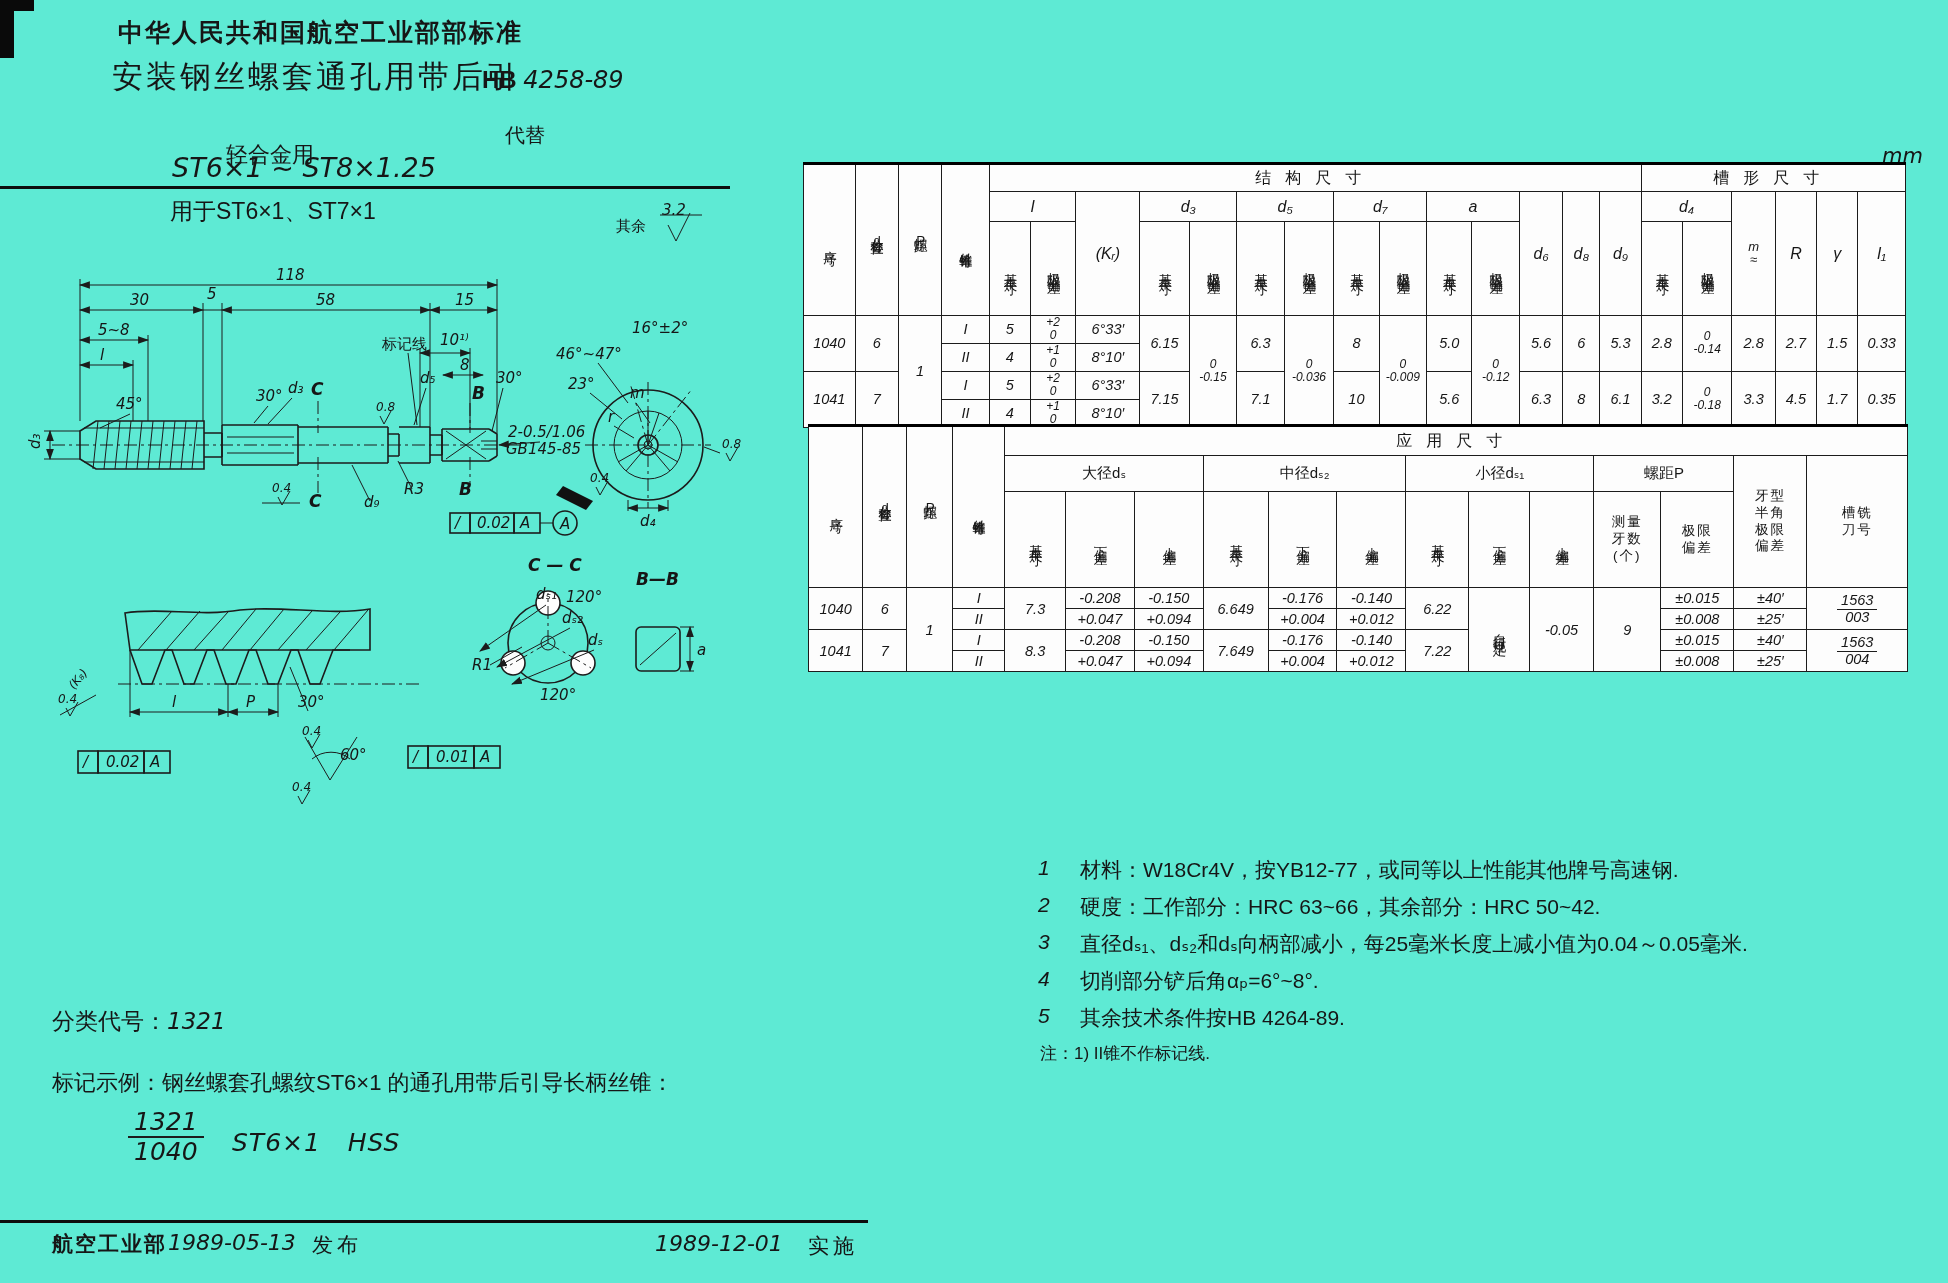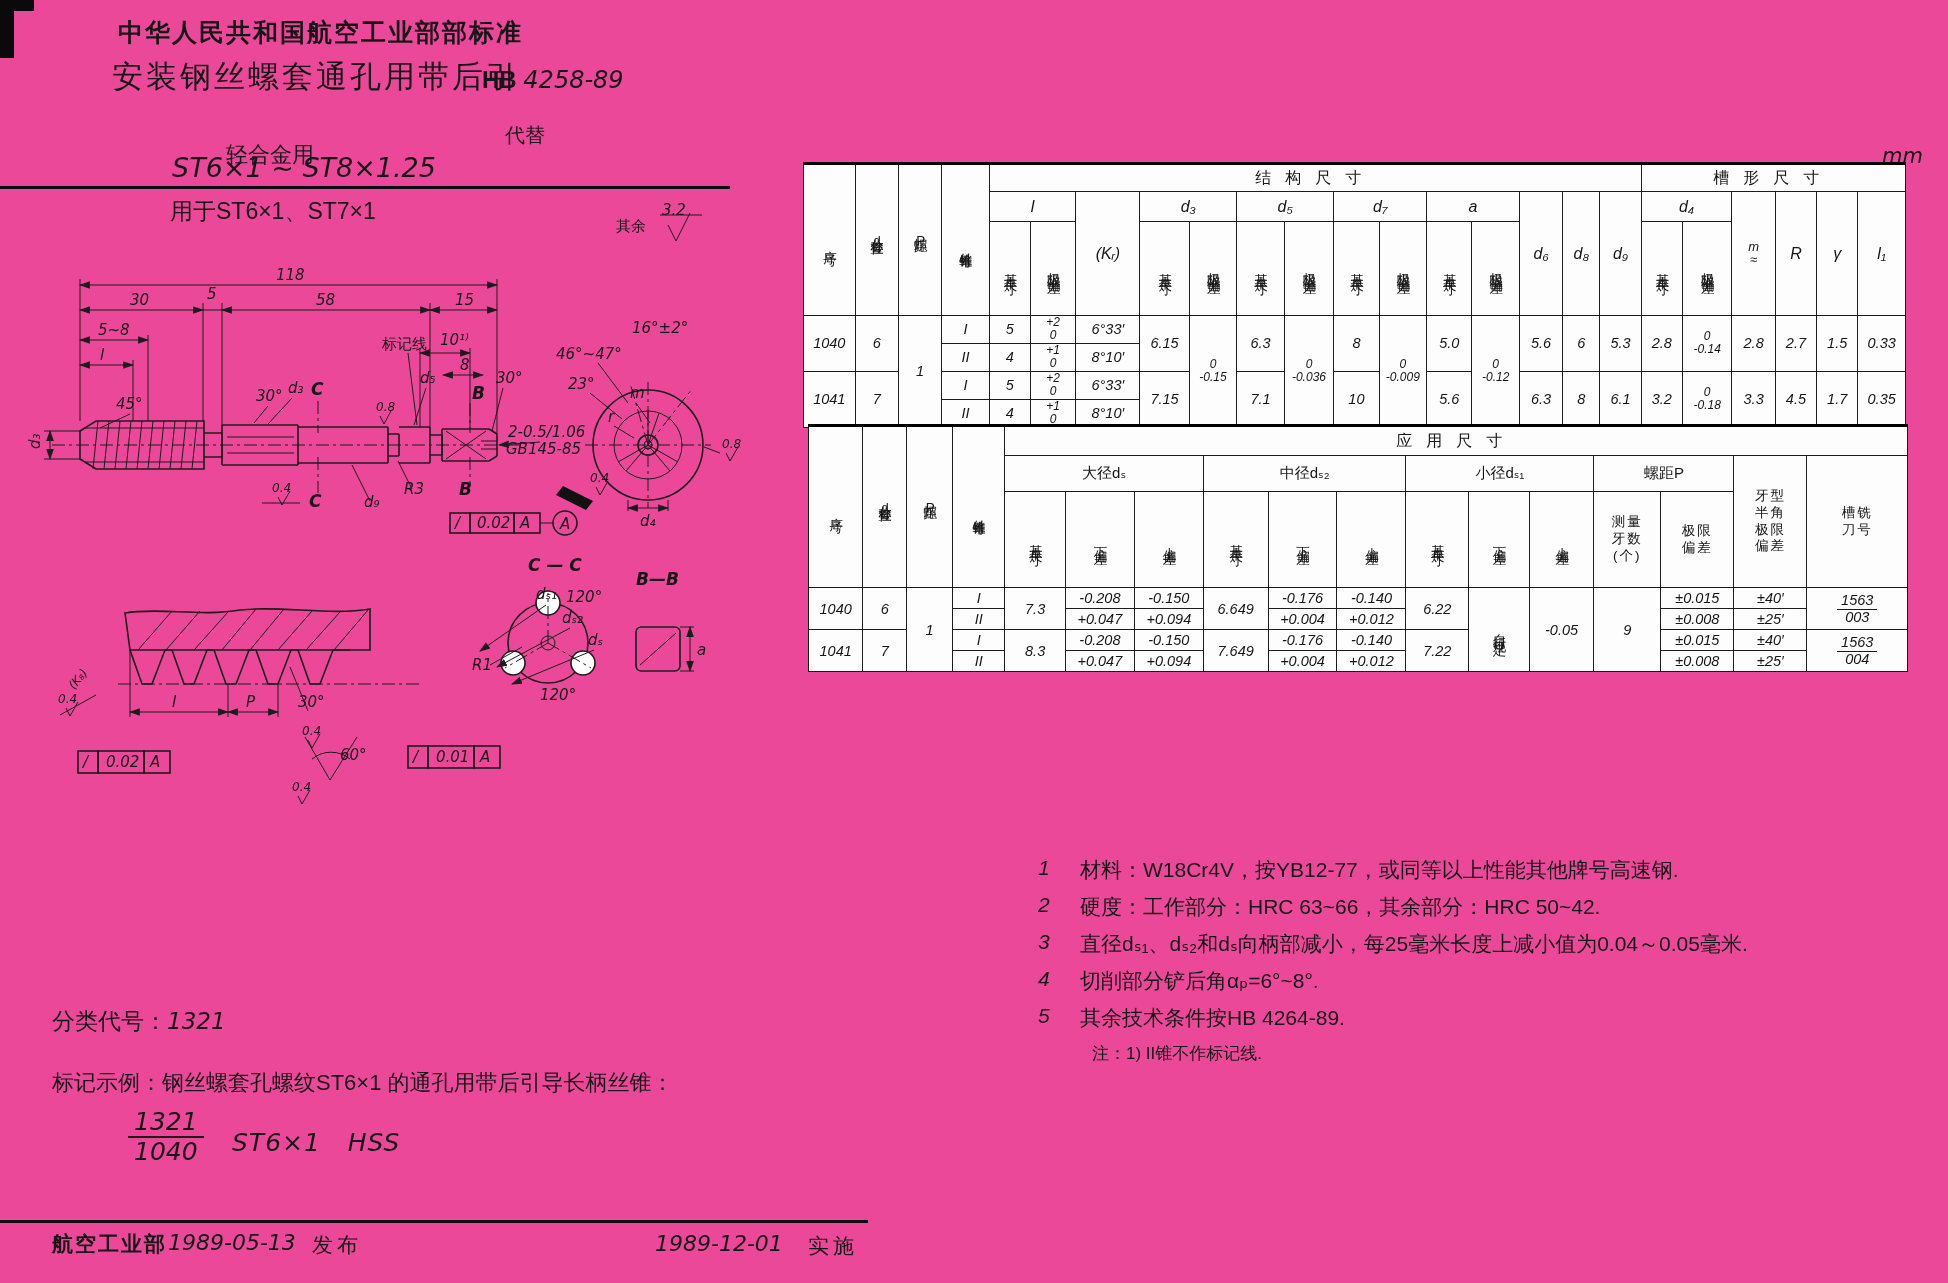--- a/index.html
+++ b/index.html
@@ -1,16 +1,16 @@
 <!DOCTYPE html>
 <html><head>
 <meta charset="utf-8">
 <style>
   html,body{margin:0;padding:0;background:#e8e8e8;}
-  #page{position:relative;width:1948px;height:1283px;background:#ec4899;color:#161616;
+  #page{position:relative;width:1948px;height:1283px;background:#5eead4;color:#161616;
         font-family:"Liberation Sans","DejaVu Sans",sans-serif;overflow:hidden;}
   .abs{position:absolute;}
   .hand{font-style:italic;font-family:"DejaVu Sans",sans-serif;}
   
   #std-header{left:118px;top:16px;font-size:25px;font-weight:bold;letter-spacing:2px;}
   #title1{left:112px;top:56px;font-size:31px;letter-spacing:3px;}
   #title2{left:146px;top:99px;font-size:31px;letter-spacing:3px;}
   #subtitle{left:226px;top:140px;font-size:22px;}
   #range{left:172px;top:152px;font-size:27px;}
   #stdno{left:482px;top:66px;font-size:24px;}
@@ -37,21 +37,21 @@
   tbody td{font-style:italic;font-size:14.5px;}
   td.cn{font-style:normal;}
   .frac{display:inline-flex;flex-direction:column;align-items:center;line-height:1.1;}
   .frac .fn{border-bottom:1.4px solid #1c1c1c;padding:0 4px;text-align:center;}
   #t1 tr.h1{height:28px}#t1 tr.h2{height:30px}#t1 tr.h3{height:94px}#t1 tbody tr{height:21px}
   #t2 tr.h1{height:30px}#t2 tr.h2{height:36px}#t2 tr.h3{height:96px}#t2 tbody tr{height:21px}
   
   #notes{left:1038px;top:856px;font-size:21px;}
   .note-row{display:flex;margin-bottom:9px;}
   .note-no{width:42px;font-style:italic;}
-  #footnote{left:1092px;top:1042px;font-size:17px;}
+  #footnote{left:1040px;top:1042px;font-size:17px;}
   
   #classcode{left:52px;top:1006px;font-size:23px;}
   #markex{left:52px;top:1068px;font-size:22px;}
   #exfrac{left:128px;top:1108px;font-size:25px;}
   #exfrac .fn{border-bottom:2px solid #1c1c1c;padding:0 6px;}
   #exsuffix{left:232px;top:1128px;font-size:25px;letter-spacing:1px;}
   
   #footer-org{left:52px;top:1230px;font-size:21px;font-weight:bold;letter-spacing:2px;}
   #footer-date1{left:168px;top:1230px;font-size:22px;}
   #footer-pub{left:312px;top:1231px;font-size:21px;letter-spacing:4px;}

